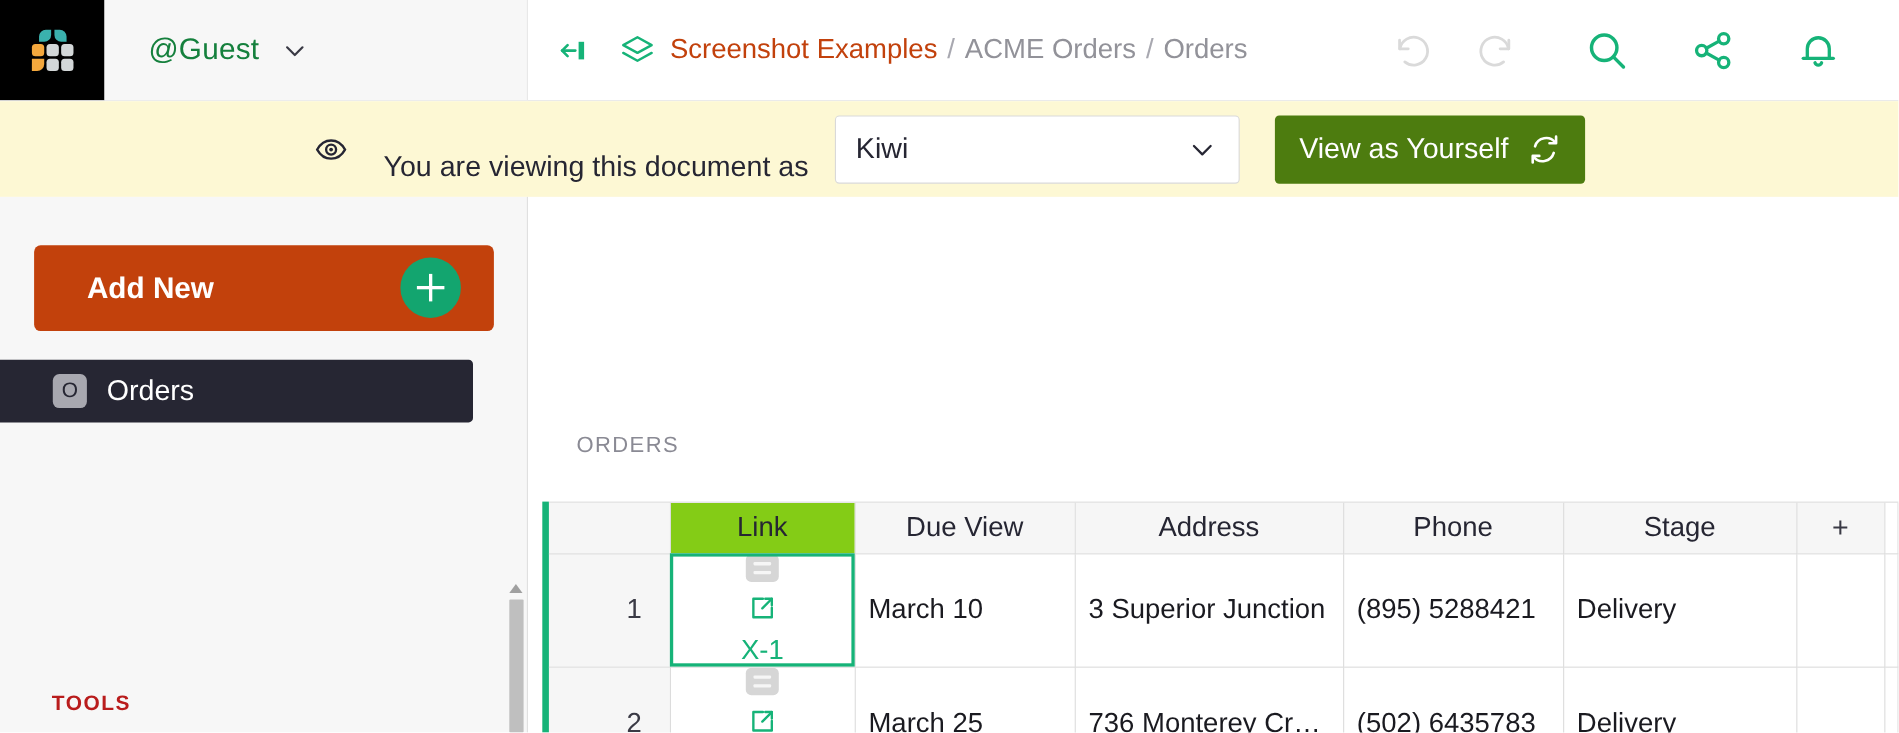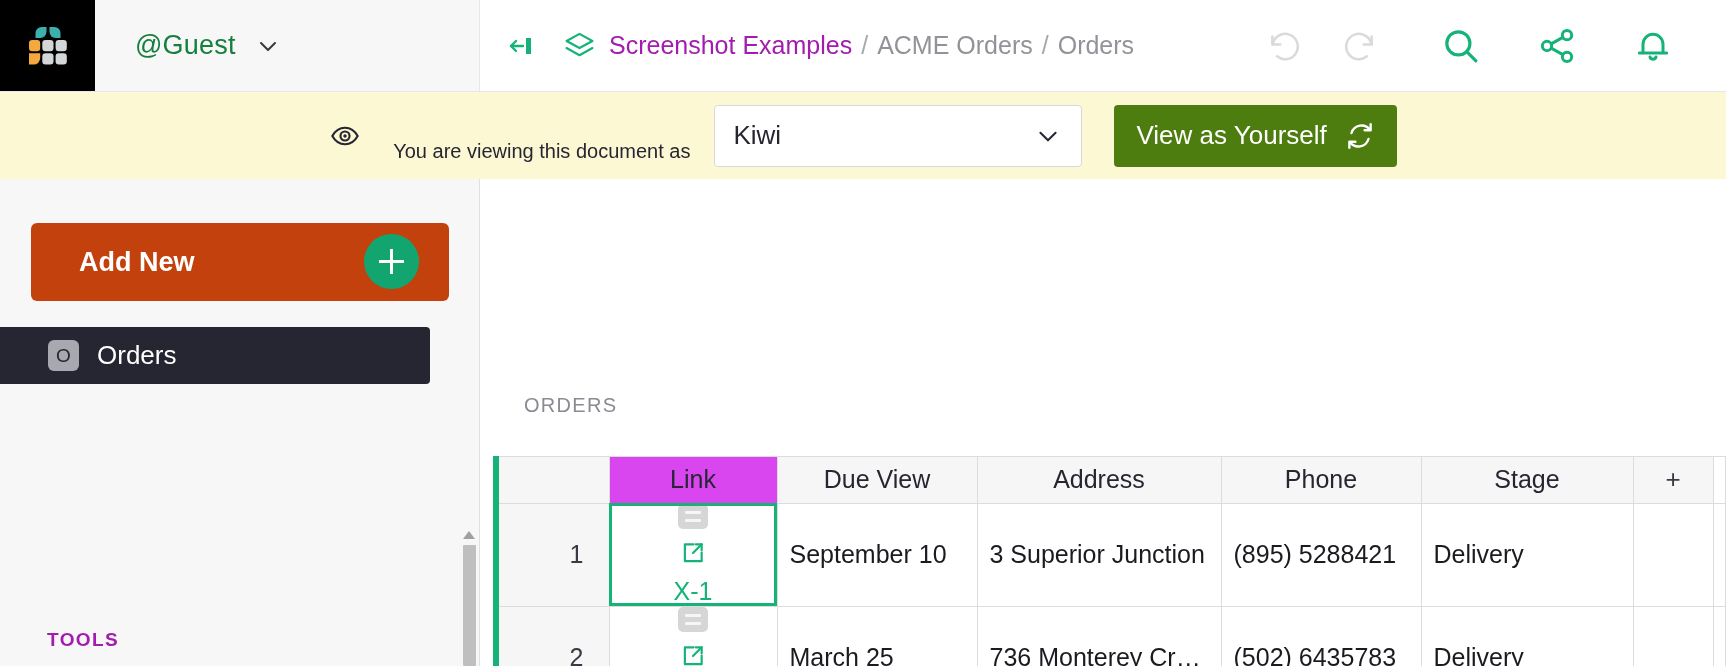--- a/index.html
+++ b/index.html
@@ -65,21 +65,21 @@
     align-items: center;
     padding-left: 26px;
     gap: 0;
   }
   .collapse-icon { display:flex; align-items:center; margin-right: 28px; cursor: pointer;}
   .stack-icon { display:flex; align-items:center; margin-right: 14px; }
   .crumb {
     font-size: 25px;
     line-height: 1;
   }
-  .crumb.green { color: #a21caf; }
+  .crumb.green { color: #c2410c; }
   .crumb.gray  { color: #929299; }
   .crumb-sep {
     font-size: 25px;
     color: #a8a8b0;
     margin: 0 9px;
   }
   .top-actions {
     display: flex;
     align-items: center;
     padding-right: 36px;
@@ -99,21 +99,21 @@
     flex: 0 0 87px;
     background: #fdf8d4;
     display: flex;
     align-items: center;
     justify-content: center;
     gap: 0;
     box-sizing: border-box;
   }
   .banner-eye { margin-right: 32px; display:flex; align-items:center;}
   .banner-text {
-    font-size: 20px;
+    font-size: 26px;
     color: #262633;
     margin-right: 24px;
     white-space: nowrap;
     margin-top: 32px;
   }
   .banner-select {
     width: 368px;
     height: 62px;
     background: #ffffff;
     border: 1px solid #d9d9d9;
@@ -198,21 +198,21 @@
     font-weight: 500;
     line-height: 1;
   }
   .page-label { color: #ffffff; font-size: 26px; margin-left: 18px; }
 
   .tools-head {
     position: absolute;
     left: 47px; top: 450px;
     font-size: 19px;
     letter-spacing: 1.4px;
-    color: #a21caf;
+    color: #b91c1c;
     font-weight: bold;
   }
 
   .sb-scroll {
     position: absolute;
     right: 2px; top: 348px;
     width: 16px; bottom: 0;
   }
   .sb-arrow {
     width: 100%; height: 16px;
@@ -268,21 +268,21 @@
     overflow: hidden;
     white-space: nowrap;
   }
   th.col-head {
     background: #f6f6f6;
     font-size: 25px;
     color: #262633;
     text-align: center;
     height: 51px;
   }
-  th.col-head.active { background: #d946ef; }
+  th.col-head.active { background: #84cc16; }
   th.rownum-head { background: #f6f6f6; width: 110px; border-right: 1px solid #dcdcdc;}
   th.addcol-head {
     background: #f6f6f6;
     font-size: 26px;
     color: #3a3a45;
     text-align: center;
     width: 80px;
     border-right: none;
     cursor: pointer;
   }
@@ -522,21 +522,21 @@
                     <span>
                       <svg class="icon-svg" width="26" height="26" viewBox="0 0 24 24" fill="none" stroke="#16b378" stroke-width="2" stroke-linecap="round" stroke-linejoin="round">
                         <path d="M12.5 4 H4.5 v15.5 h15.5 v-8"></path>
                         <line x1="12" y1="12" x2="20" y2="4"></line>
                         <polyline points="14.5,4 20,4 20,9.5"></polyline>
                       </svg>
                     </span>
                     <span class="link-text">X-1</span>
                   </span>
                 </td>
-                <td class="cell">September 10</td>
+                <td class="cell">March 10</td>
                 <td class="cell">3 Superior Junction</td>
                 <td class="cell">(895) 5288421</td>
                 <td class="cell">Delivery</td>
                 <td class="blank"></td>
                 <td class="blank"></td>
               </tr>
 
               <tr>
                 <td class="rownum">2</td>
                 <td class="cell">

